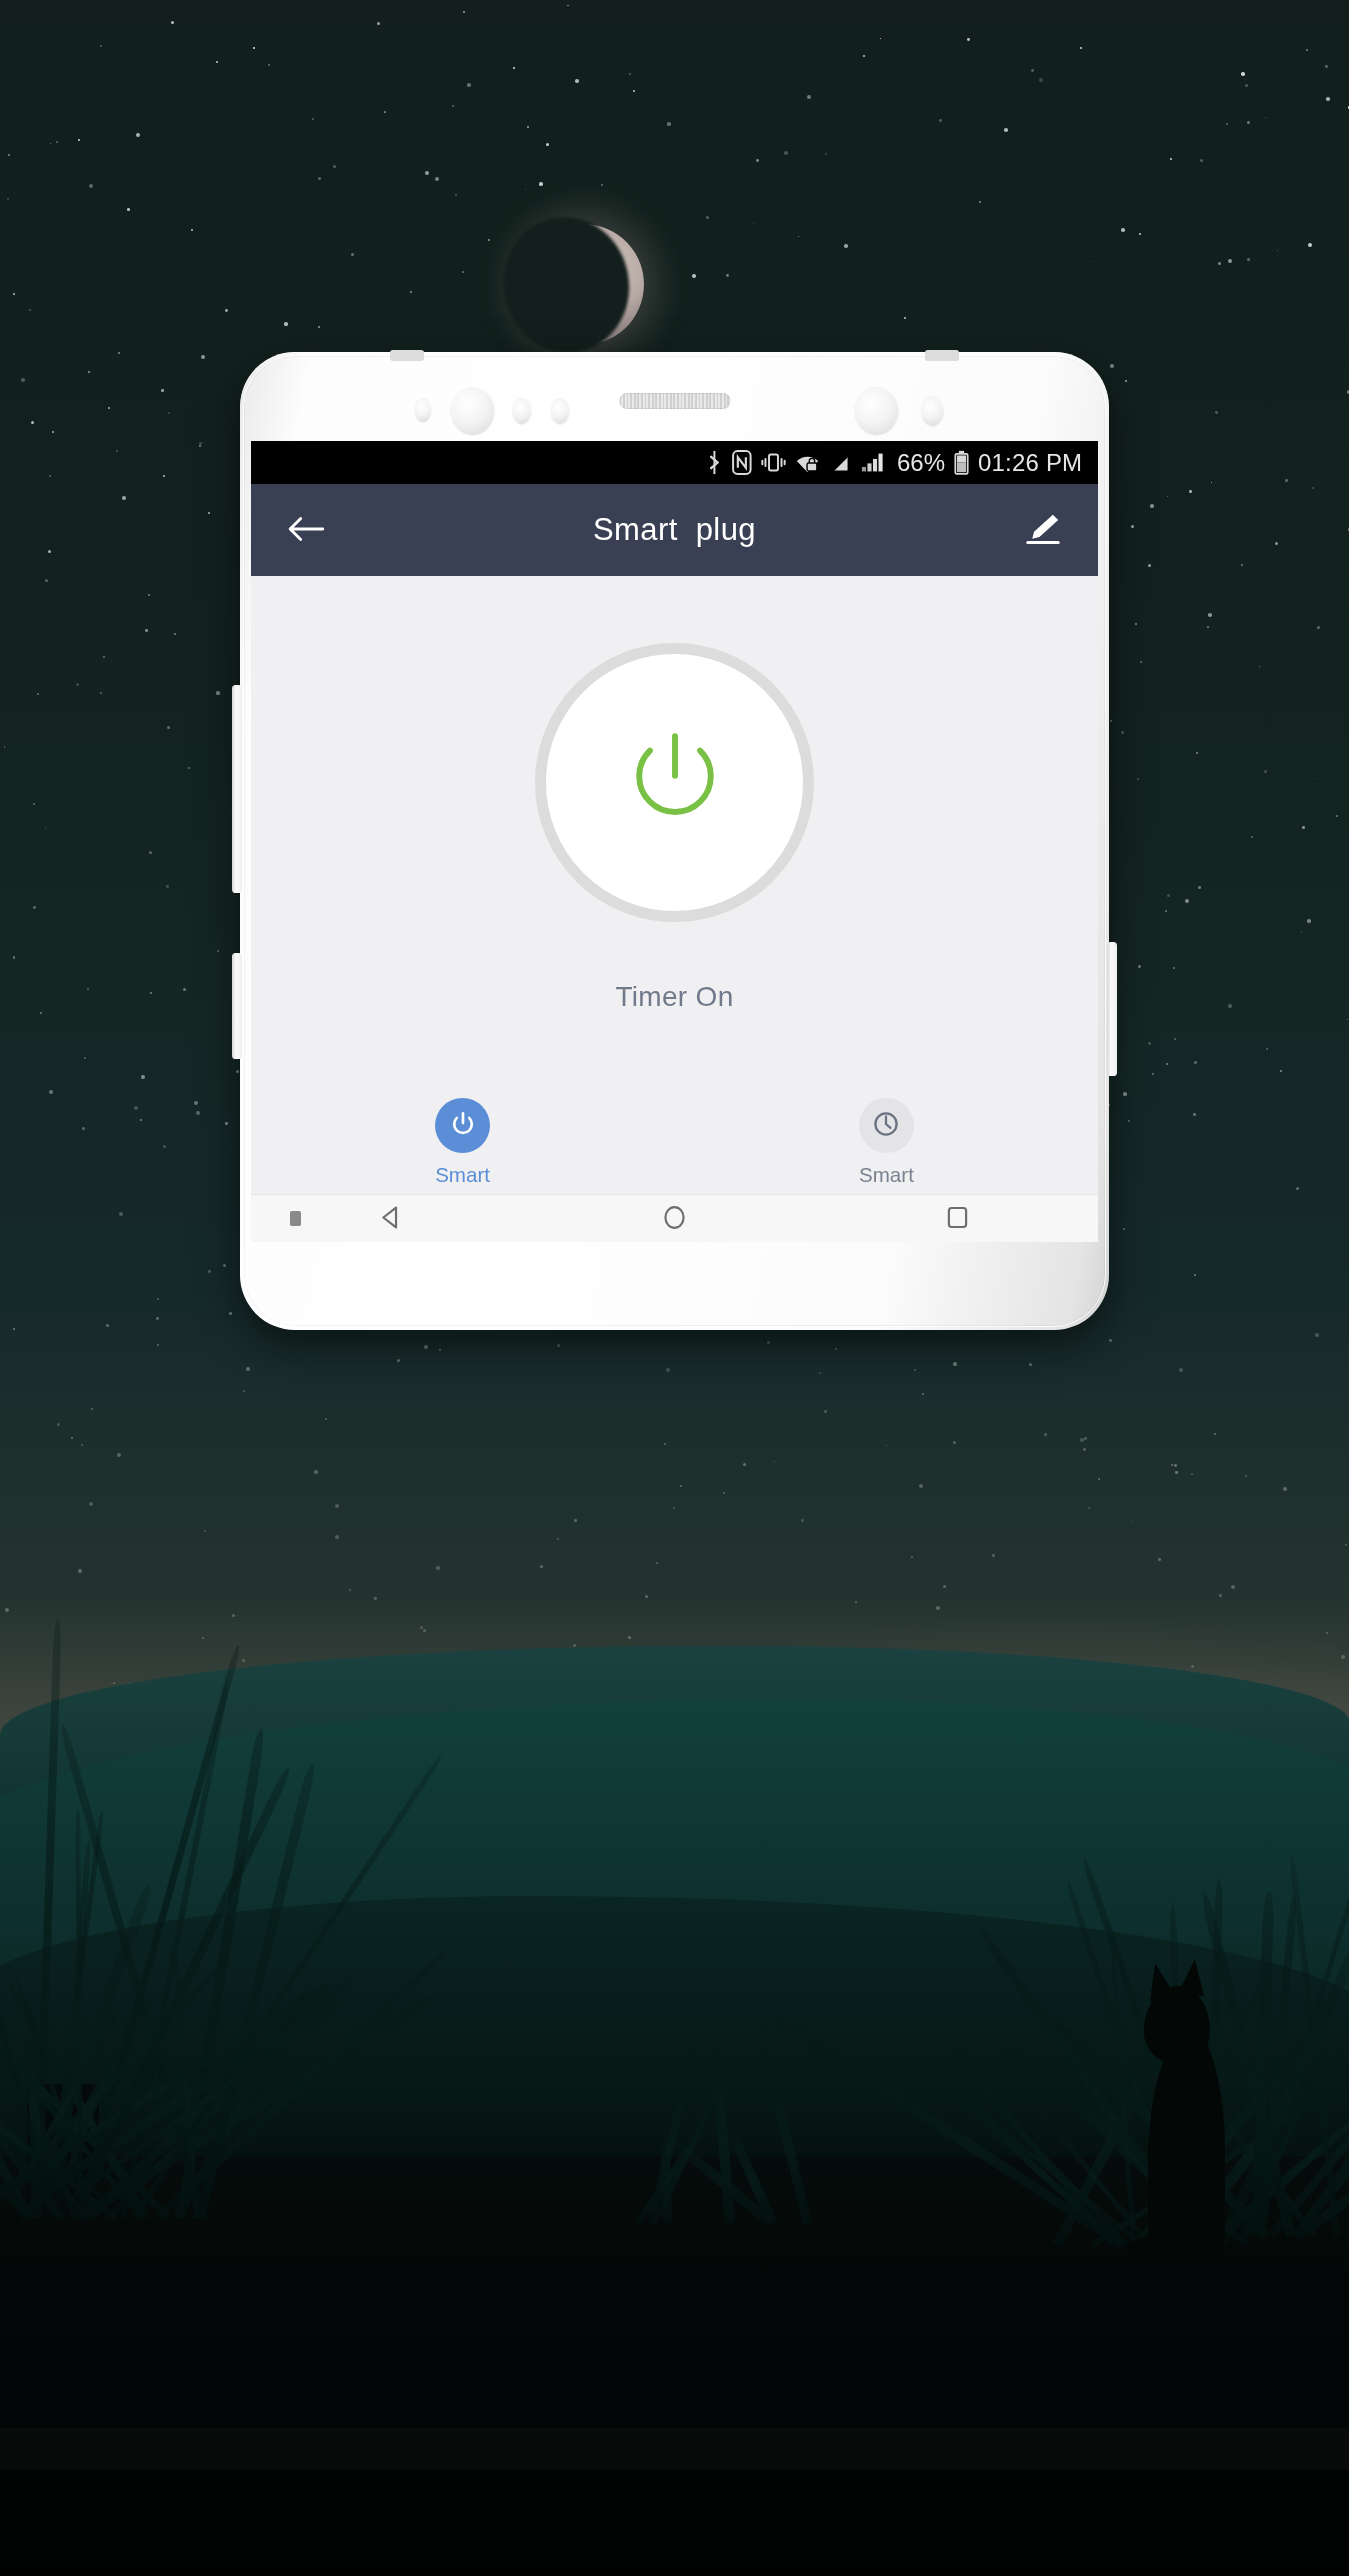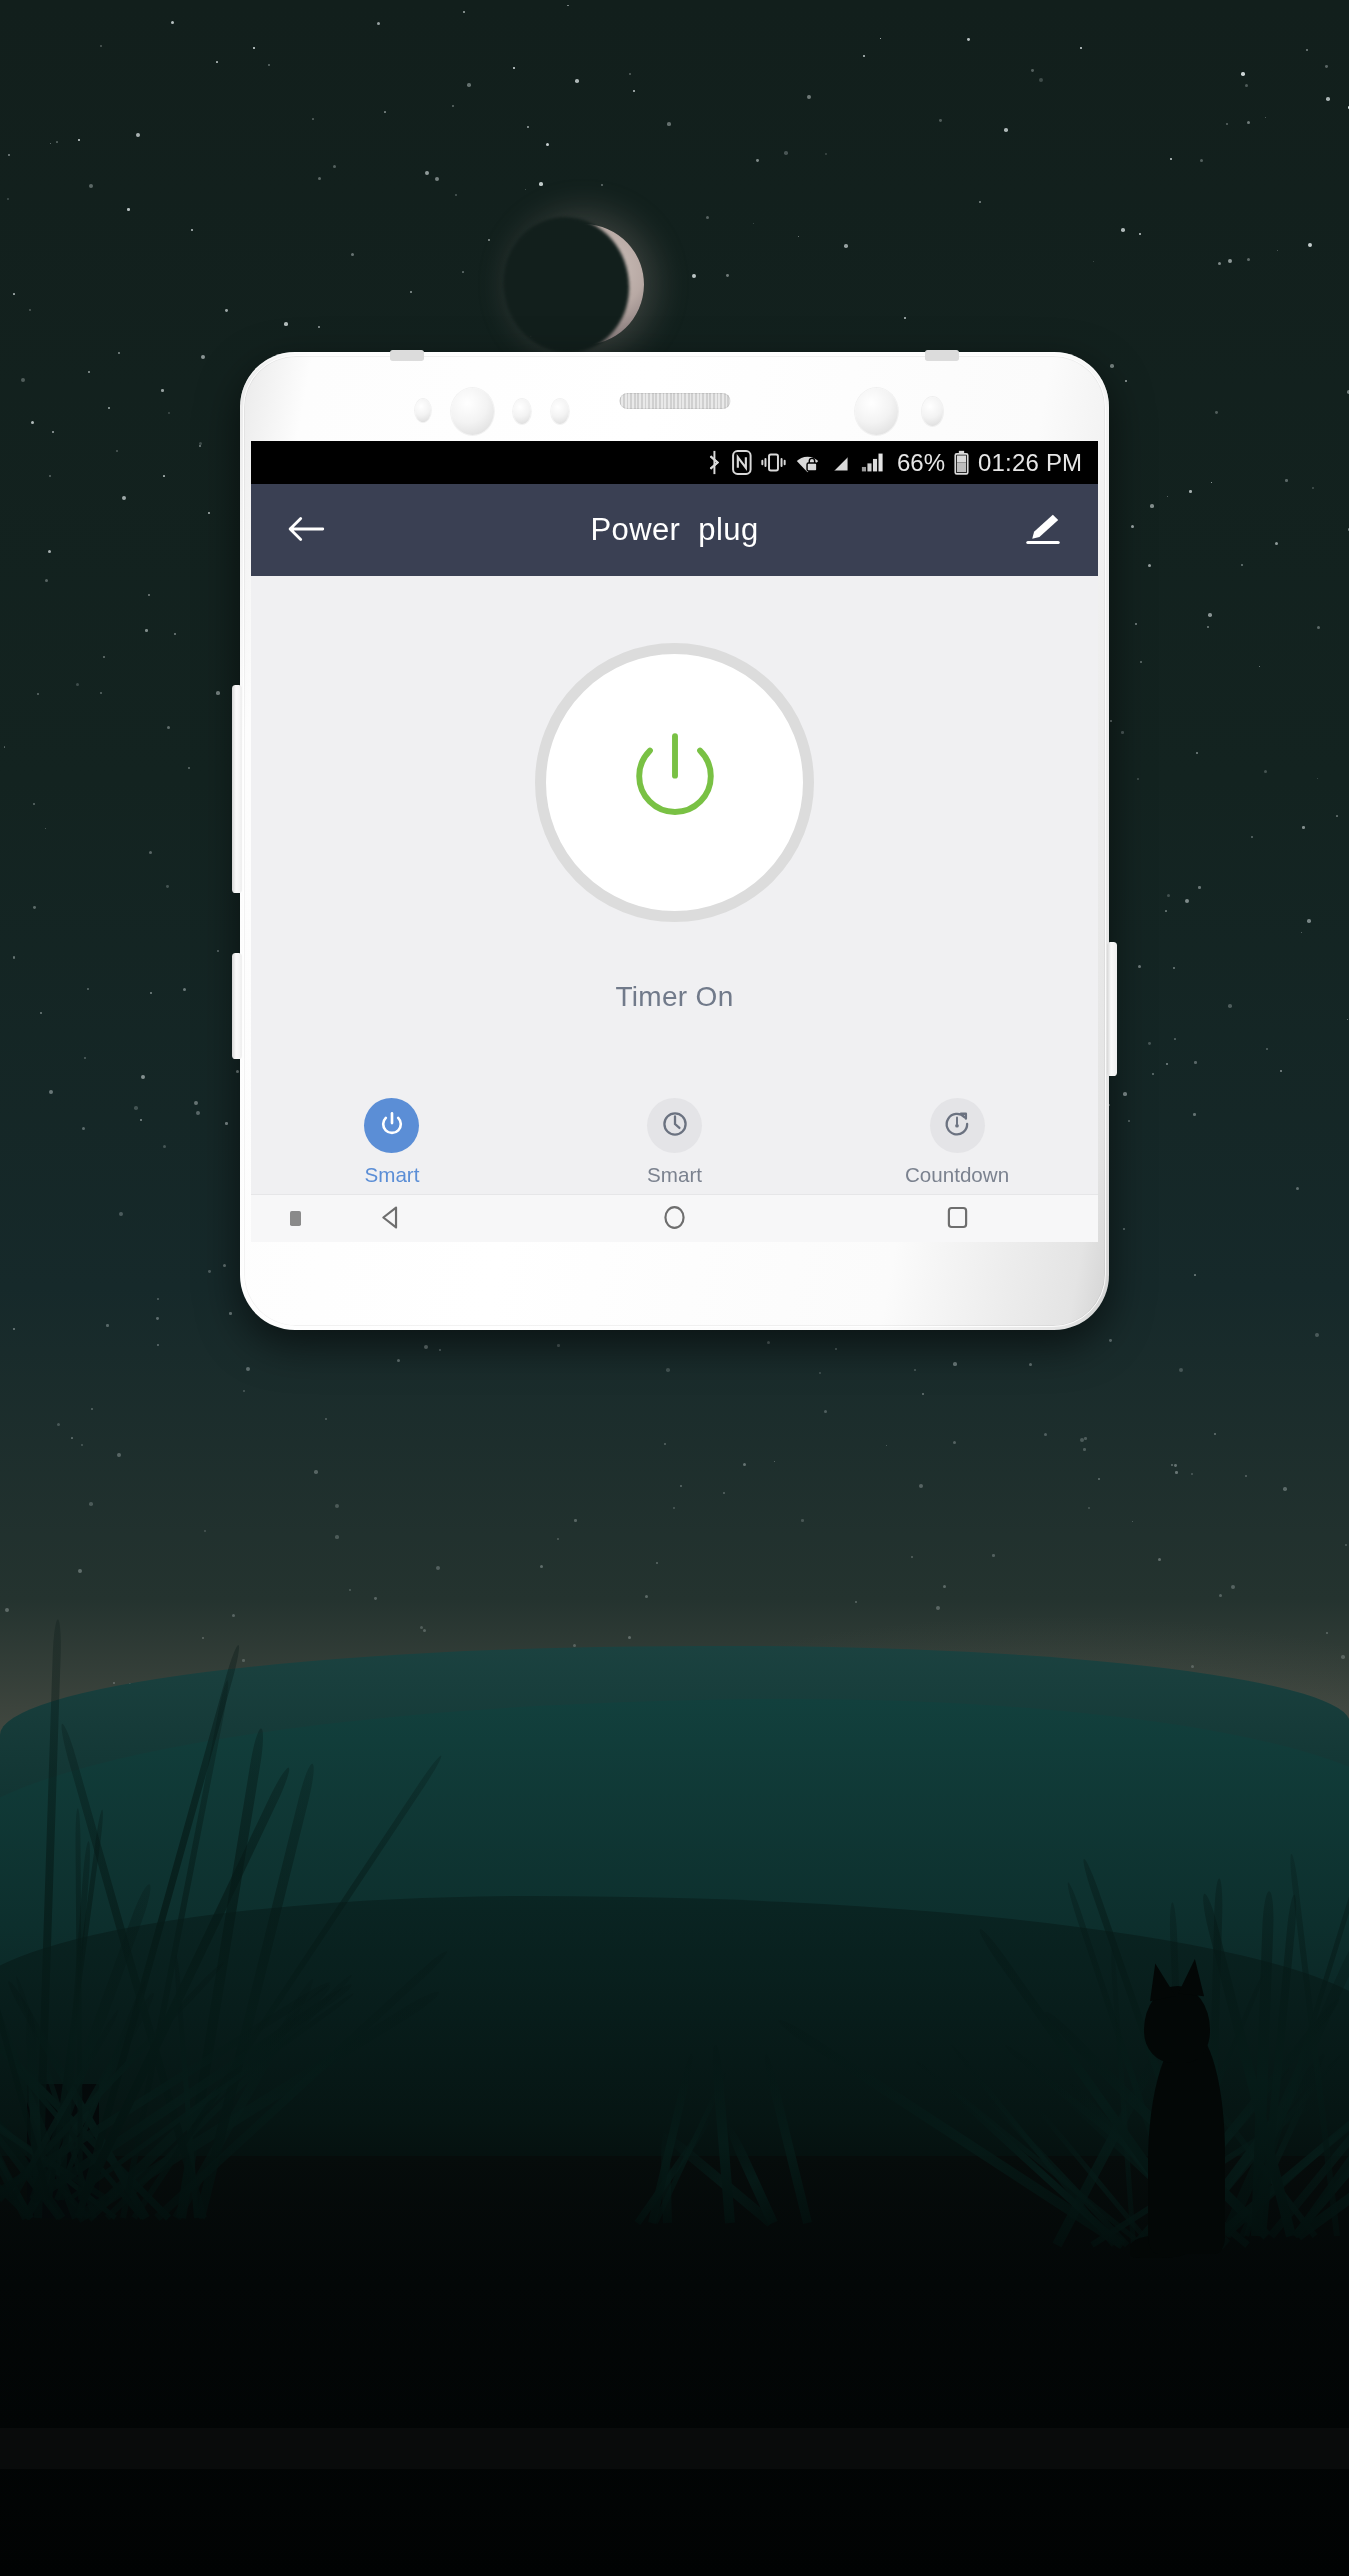--- a/index.html
+++ b/index.html
@@ -909,21 +909,21 @@
     </div>
 
     <div class="appbar">
       <div class="ab-btn">
         <span>
           <svg width="38" height="30" viewBox="0 0 42 34">
             <path d="M40 17H3M15 5L3 17l12 12" fill="none" stroke="#ffffff" stroke-width="3.2" stroke-linecap="round" stroke-linejoin="round"></path>
           </svg>
         </span>
       </div>
-      <div class="appbar-title">Power  plug</div>
+      <div class="appbar-title">Smart  plug</div>
       <div class="ab-btn right">
         <span>
           <svg width="38" height="34" viewBox="0 0 42 38">
             <path d="M32 3l6 6-21 19-8 2 2-8z" fill="#ffffff"></path>
             <path d="M4 34h34" stroke="#ffffff" stroke-width="3.4" stroke-linecap="round"></path>
           </svg>
         </span>
       </div>
     </div>
 
@@ -958,33 +958,20 @@
           <span>
             <svg width="30" height="30" viewBox="0 0 34 34">
               <circle cx="17" cy="17" r="12" fill="none" stroke="#6b7280" stroke-width="2.6"></circle>
               <path d="M17 8.5V17l5 4.5" fill="none" stroke="#6b7280" stroke-width="2.6" stroke-linecap="round"></path>
             </svg>
           </span>
         </div>
         <div class="tab-label">Smart</div>
       </div>
 
-      <div class="tab">
-        <div class="tab-circle">
-          <span>
-            <svg width="30" height="30" viewBox="0 0 34 34">
-              <path d="M25.5 9.4A11.6 11.6 0 1028.5 17" fill="none" stroke="#6b7280" stroke-width="2.6" stroke-linecap="round"></path>
-              <path d="M21.5 5.4h5.6v5.6" fill="none" stroke="#6b7280" stroke-width="2.6" stroke-linecap="round" stroke-linejoin="round"></path>
-              <circle cx="17" cy="19" r="2.1" fill="#6b7280"></circle>
-              <path d="M17 17V9.6" fill="none" stroke="#6b7280" stroke-width="2.2" stroke-linecap="round"></path>
-            </svg>
-          </span>
-        </div>
-        <div class="tab-label">Countdown</div>
-      </div>
     </div>
 
     <div class="navbar">
       <div class="nav-dot"></div>
       <div class="nav-btn">
         <span>
           <svg width="29" height="29" viewBox="0 0 32 32">
             <path d="M21 5L7 16l14 11z" fill="none" stroke="#6e6e6e" stroke-width="2.4" stroke-linejoin="round"></path>
           </svg>
         </span>

